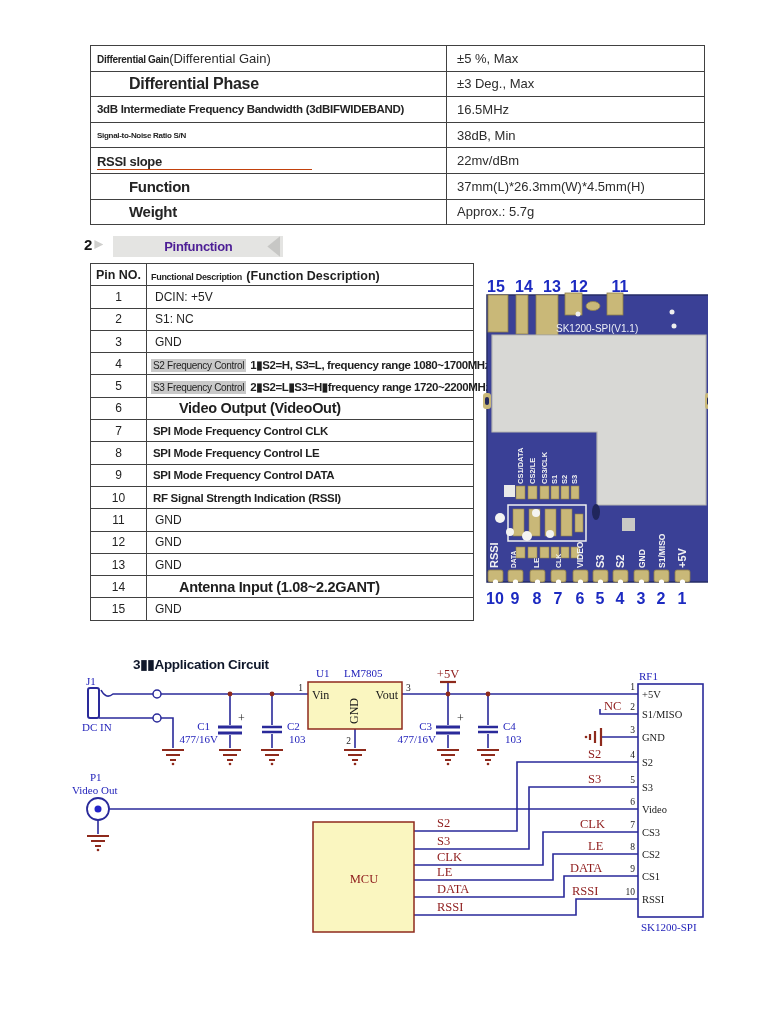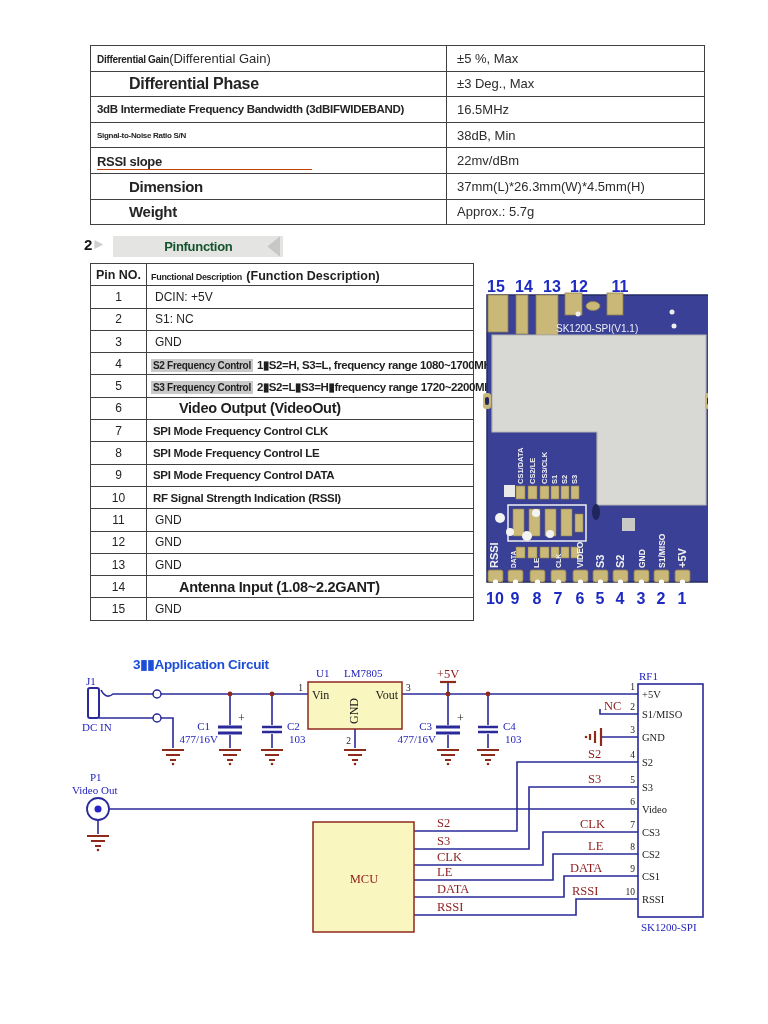--- a/index.html
+++ b/index.html
@@ -21,36 +21,36 @@
 
   
   .sec2{position:absolute;left:84px;top:236px;display:flex;align-items:flex-start;}
   .sec-num{font-size:15px;font-weight:700;color:#141414;}
   .fold{width:9px;height:9px;margin:4px 0 0 2px;background:#cfcfcd;
         clip-path:polygon(0 0,100% 50%,0 100%);}
   .ribbon{margin-left:10px;width:170px;height:21px;background:#e4e4e2;position:relative;}
   .ribbon .notch{position:absolute;right:3px;top:0;width:13px;height:21px;background:#c7c7c5;
         clip-path:polygon(100% 0,0 50%,100% 100%);}
   .ribbon-label{font-size:13px;font-weight:700;letter-spacing:-0.3px;text-align:center;
-        line-height:21px;color:#14532d;}
+        line-height:21px;color:#4c1d95;}
   .sec3{position:absolute;left:133px;top:656px;font-size:13.5px;font-weight:700;
-        letter-spacing:-0.3px;color:#1d4ed8;text-align:right;}
+        letter-spacing:-0.3px;color:#0f172a;text-align:right;}
 
   
   .pin-table{position:absolute;left:90px;top:263px;width:383px;}
   .pin-table td{border:1.4px solid #414141;height:21.3px;vertical-align:middle;
                 padding:0 4px;overflow:visible;white-space:nowrap;}
   .pin-table td.pin{text-align:center;font-size:12px;color:#222;}
   .pt-head1{text-align:center;font-size:12.5px;font-weight:700;}
   .pt-small{font-size:9px;font-weight:700;letter-spacing:-0.3px;}
   .pt-paren{font-size:12.5px;font-weight:700;}
   .d-reg{font-size:12px;padding-left:8px !important;}
   .d-bold{font-size:11.5px;font-weight:700;letter-spacing:-0.3px;padding-left:6px !important;}
   .d-big{font-size:14.5px;font-weight:700;letter-spacing:-0.3px;padding-left:32px !important;}
-  .hl{background:#c9c9c9;font-size:10px;font-weight:700;letter-spacing:-0.3px;padding:1px 2px;}
+  .hl{background:#c9c9c9;font-size:10px;font-weight:400;letter-spacing:-0.3px;padding:1px 2px;}
   .note{font-size:11.5px;font-weight:700;letter-spacing:-0.4px;margin-left:4px;}
 
   
   .pcb-wrap{position:absolute;left:480px;top:266px;width:236px;height:346px;}
   .pcb-wrap svg text{font-family:"Liberation Sans",sans-serif;}
   .pcb-num{fill:#1c2ac1;font-weight:700;font-size:16px;text-anchor:middle;}
   .silk{fill:#eceef6;font-family:"DejaVu Sans Mono",monospace;font-size:10px;}
   .vlab{fill:#f2f2f2;font-weight:700;}
   .cir-wrap{position:absolute;left:0;top:637px;width:768px;height:330px;}
   .cir-wrap svg text{font-family:"Liberation Serif",serif;}
@@ -92,21 +92,21 @@
     </tr>
     <tr>
       <td class="cond sz8">Signal-to-Noise Ratio S/N</td>
       <td class="val">38dB, Min</td>
     </tr>
     <tr>
       <td><span class="cond sz13 uline">RSSI slope</span></td>
       <td class="val">22mv/dBm</td>
     </tr>
     <tr>
-      <td class="cond sz15 ind-lg">Dimension</td>
+      <td class="cond sz15 ind-lg">Function</td>
       <td class="val">37mm(L)*26.3mm(W)*4.5mm(H)</td>
     </tr>
     <tr>
       <td class="cond sz15 ind-lg">Weight</td>
       <td class="val">Approx.: 5.7g</td>
     </tr>
   </tbody>
     </table>
 
   <div class="sec2">

